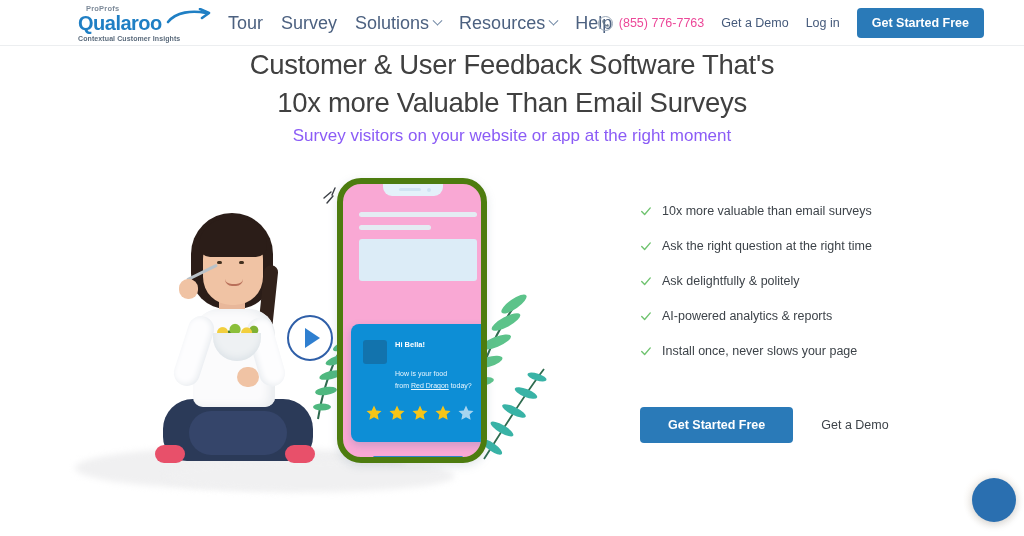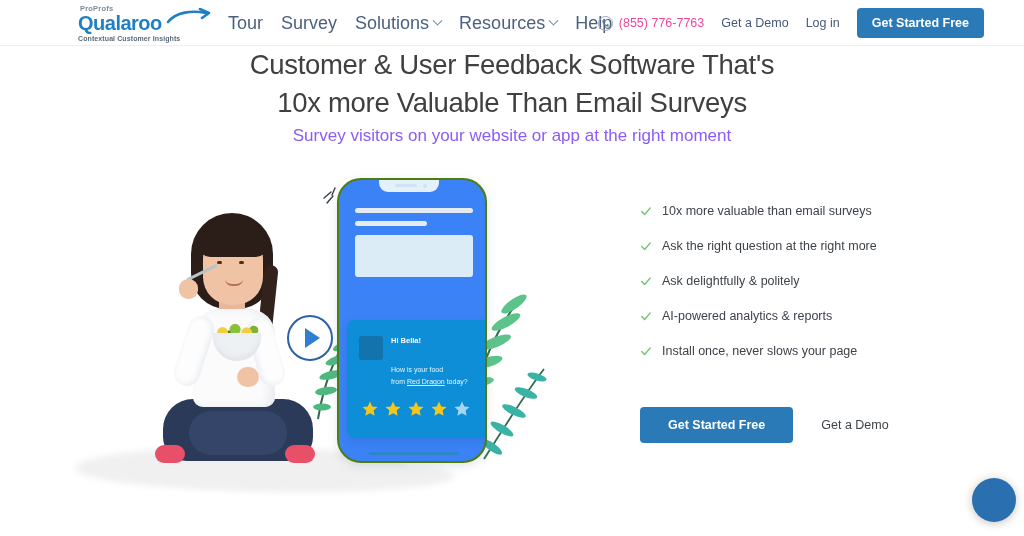--- a/index.html
+++ b/index.html
@@ -32,21 +32,21 @@
     top: 5px;
     width: 130px;
     height: 37px;
   }
   .logo-proprofs {
     font-size: 7.5px;
     font-weight: bold;
     color: #7d8a99;
     letter-spacing: .2px;
     line-height: 8px;
-    margin-left: 2px;
+    margin-left: 8px;
   }
   .logo-main {
     font-size: 20px;
     font-weight: bold;
     color: #1f7fc4;
     line-height: 19px;
     letter-spacing: -.5px;
     margin-top: 1px;
   }
   .logo-sub {
@@ -195,22 +195,22 @@
   .w-footR { position:absolute; left:130px; top:232px; width:30px; height:18px; background:#e8506a; border-radius:10px; }
 
   
   .leaf { position: absolute; }
 
   
   .phone {
     position: absolute;
     left: 337px; top: 13px;
     width: 150px; height: 285px;
-    background: #3b82f6;
-    border: 2px solid #4d7c0f;
+    background: #f9a8d4;
+    border: 6px solid #4d7c0f;
     border-radius: 24px;
     box-shadow: 0 3px 10px rgba(120,140,160,.22);
     overflow: hidden;
   }
   .notch {
     position:absolute; left:40px; top:0; width:60px; height:12px;
     background:#e4f1fa; border-radius:0 0 9px 9px;
   }
   .notch-bar { position:absolute; left:56px; top:4px; width:22px; height:3px; background:#cfe3f2; border-radius:2px; }
   .notch-dot { position:absolute; left:84px; top:4px; width:4px; height:4px; background:#cfe3f2; border-radius:50%; }
@@ -479,21 +479,21 @@
   <div class="feat-row">
     <svg class="check" viewBox="0 0 14 14">
         <path d="M2 7.5 L5.4 11 L12 3.4" stroke="#6fc36f" stroke-width="1.6" fill="none" stroke-linecap="round" stroke-linejoin="round"></path>
       </svg>
     <span class="feat-text">10x more valuable than email surveys</span>
   </div>
   <div class="feat-row">
     <svg class="check" viewBox="0 0 14 14">
         <path d="M2 7.5 L5.4 11 L12 3.4" stroke="#6fc36f" stroke-width="1.6" fill="none" stroke-linecap="round" stroke-linejoin="round"></path>
       </svg>
-    <span class="feat-text">Ask the right question at the right more</span>
+    <span class="feat-text">Ask the right question at the right time</span>
   </div>
   <div class="feat-row">
     <svg class="check" viewBox="0 0 14 14">
         <path d="M2 7.5 L5.4 11 L12 3.4" stroke="#6fc36f" stroke-width="1.6" fill="none" stroke-linecap="round" stroke-linejoin="round"></path>
       </svg>
     <span class="feat-text">Ask delightfully &amp; politely</span>
   </div>
   <div class="feat-row">
     <svg class="check" viewBox="0 0 14 14">
         <path d="M2 7.5 L5.4 11 L12 3.4" stroke="#6fc36f" stroke-width="1.6" fill="none" stroke-linecap="round" stroke-linejoin="round"></path>

